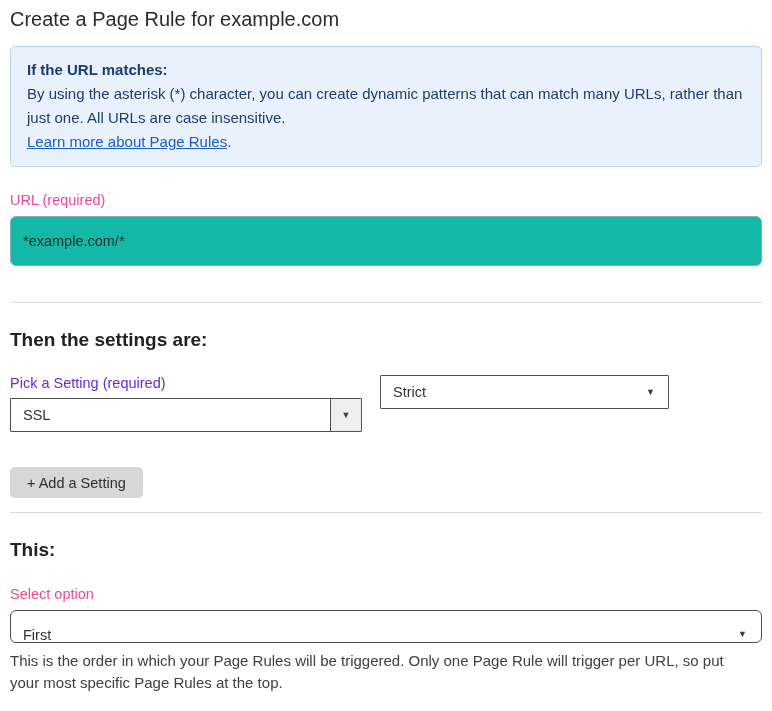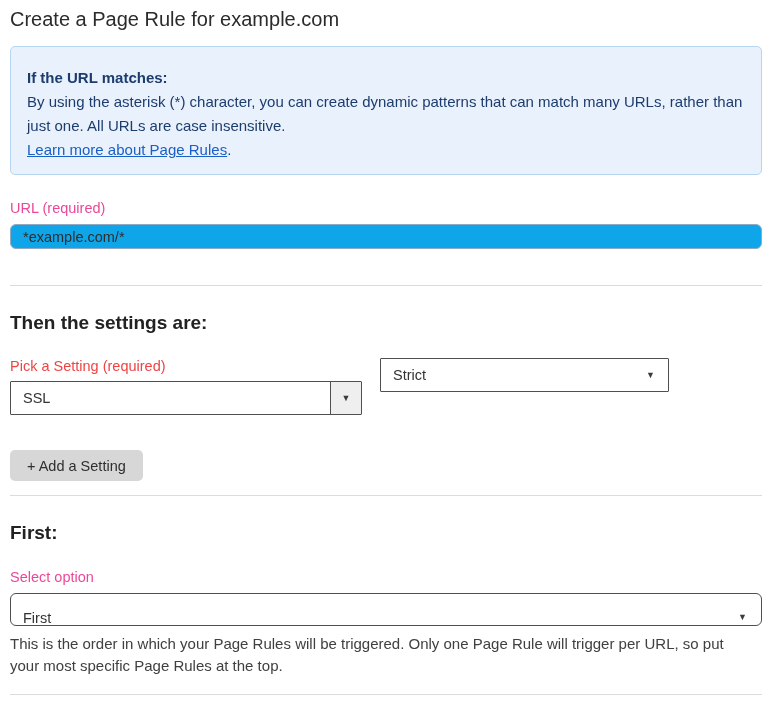--- a/index.html
+++ b/index.html
@@ -23,39 +23,39 @@
   
   .info-box {
     background: #e9f2fc;
     border: 1px solid #b5d5f0;
     border-radius: 5px;
     padding: 11px 16px 12px 16px;
     color: #1d3c6e;
     font-size: 15px;
     line-height: 24px;
   }
-  .info-heading { font-weight: 700; margin-top: 8px; }
+  .info-heading { font-weight: 700; }
   .info-link {
     color: #1a5ec7;
     text-decoration: underline;
     cursor: pointer;
   }
   .info-link-suffix { color: #1d3c6e; }
 
   .field-label {
     font-size: 14.5px;
     color: #ec4899;
     margin-top: 25px;
     margin-bottom: 8px;
   }
 
   .url-input {
     width: 100%;
-    height: 25px;
-    background: #0ea5e9;
+    height: 50px;
+    background: #14b8a6;
     border: 1px solid #90a9c5;
     border-radius: 6px;
     font-family: "Liberation Sans", "DejaVu Sans", sans-serif;
     font-size: 14.5px;
     color: #2e2e2e;
     padding: 0 12px;
     display: flex;
     align-items: center;
   }
 
@@ -75,21 +75,21 @@
     margin-top: 26px;
   }
 
   .settings-row {
     display: flex;
     gap: 18px;
     margin-top: 24px;
   }
   .settings-col .col-label {
     font-size: 14.5px;
-    color: #ef4444;
+    color: #6d28d9;
     margin-bottom: 7px;
   }
   .col-setting { width: 352px; }
   .col-mode { width: 289px; }
 
   .select-box {
     height: 34px;
     background: #ffffff;
     border: 1px solid #4f4f4f;
     border-radius: 1px;
@@ -231,21 +231,21 @@
           <span class="arrow-glyph">▼</span>
         </div>
       </div>
     </div>
   </div>
 
   <button class="add-setting-btn">+ Add a Setting</button>
 
   <hr class="divider divider-2">
 
-  <div class="section-heading">First:</div>
+  <div class="section-heading">This:</div>
 
   <div class="field-label">Select option</div>
   <div class="order-select">
     <span>First</span>
     <span class="arrow-glyph">▼</span>
   </div>
 
   <div class="help-text">This is the order in which your Page Rules will be triggered. Only one Page Rule will trigger per URL, so put your most specific Page Rules at the top.</div>
 
   <hr class="divider divider-3">

